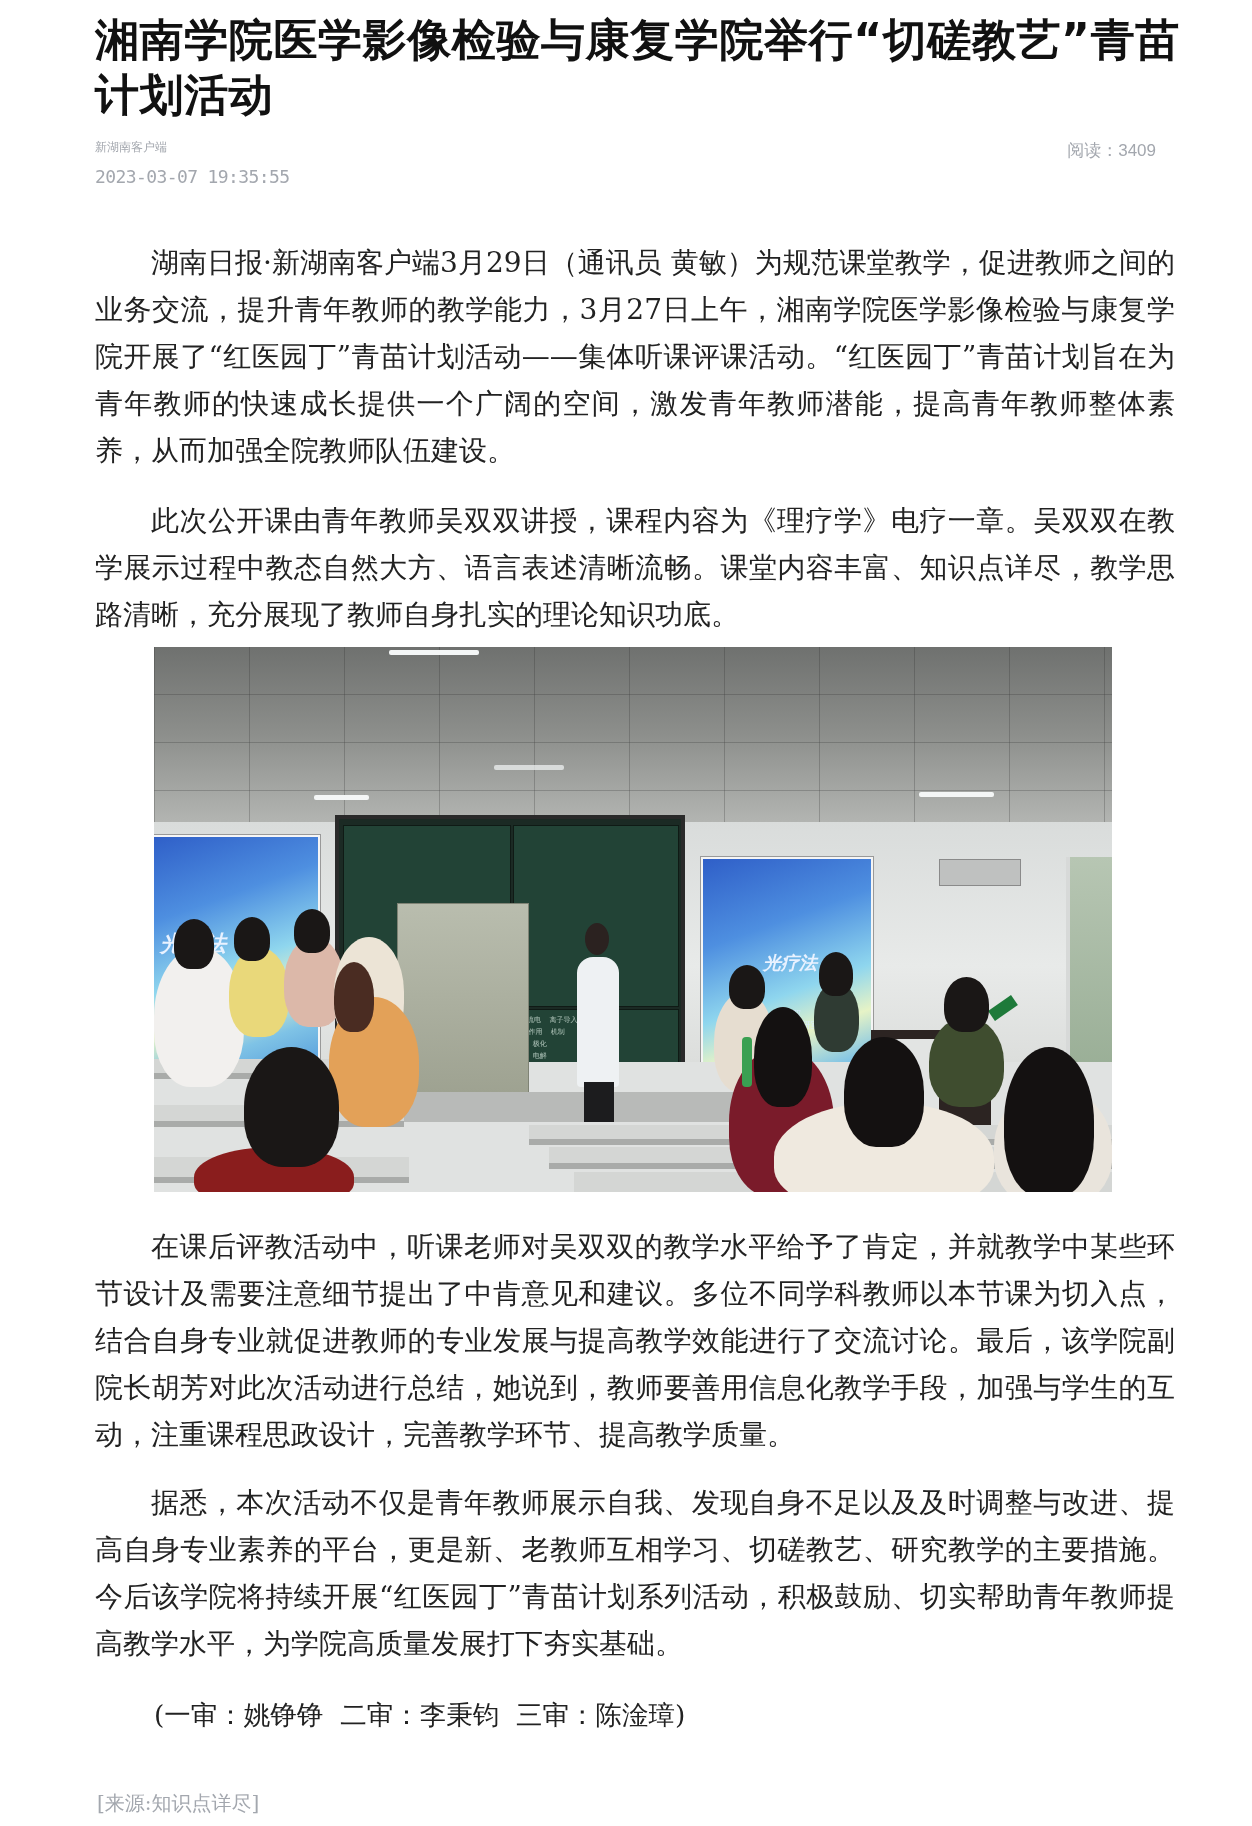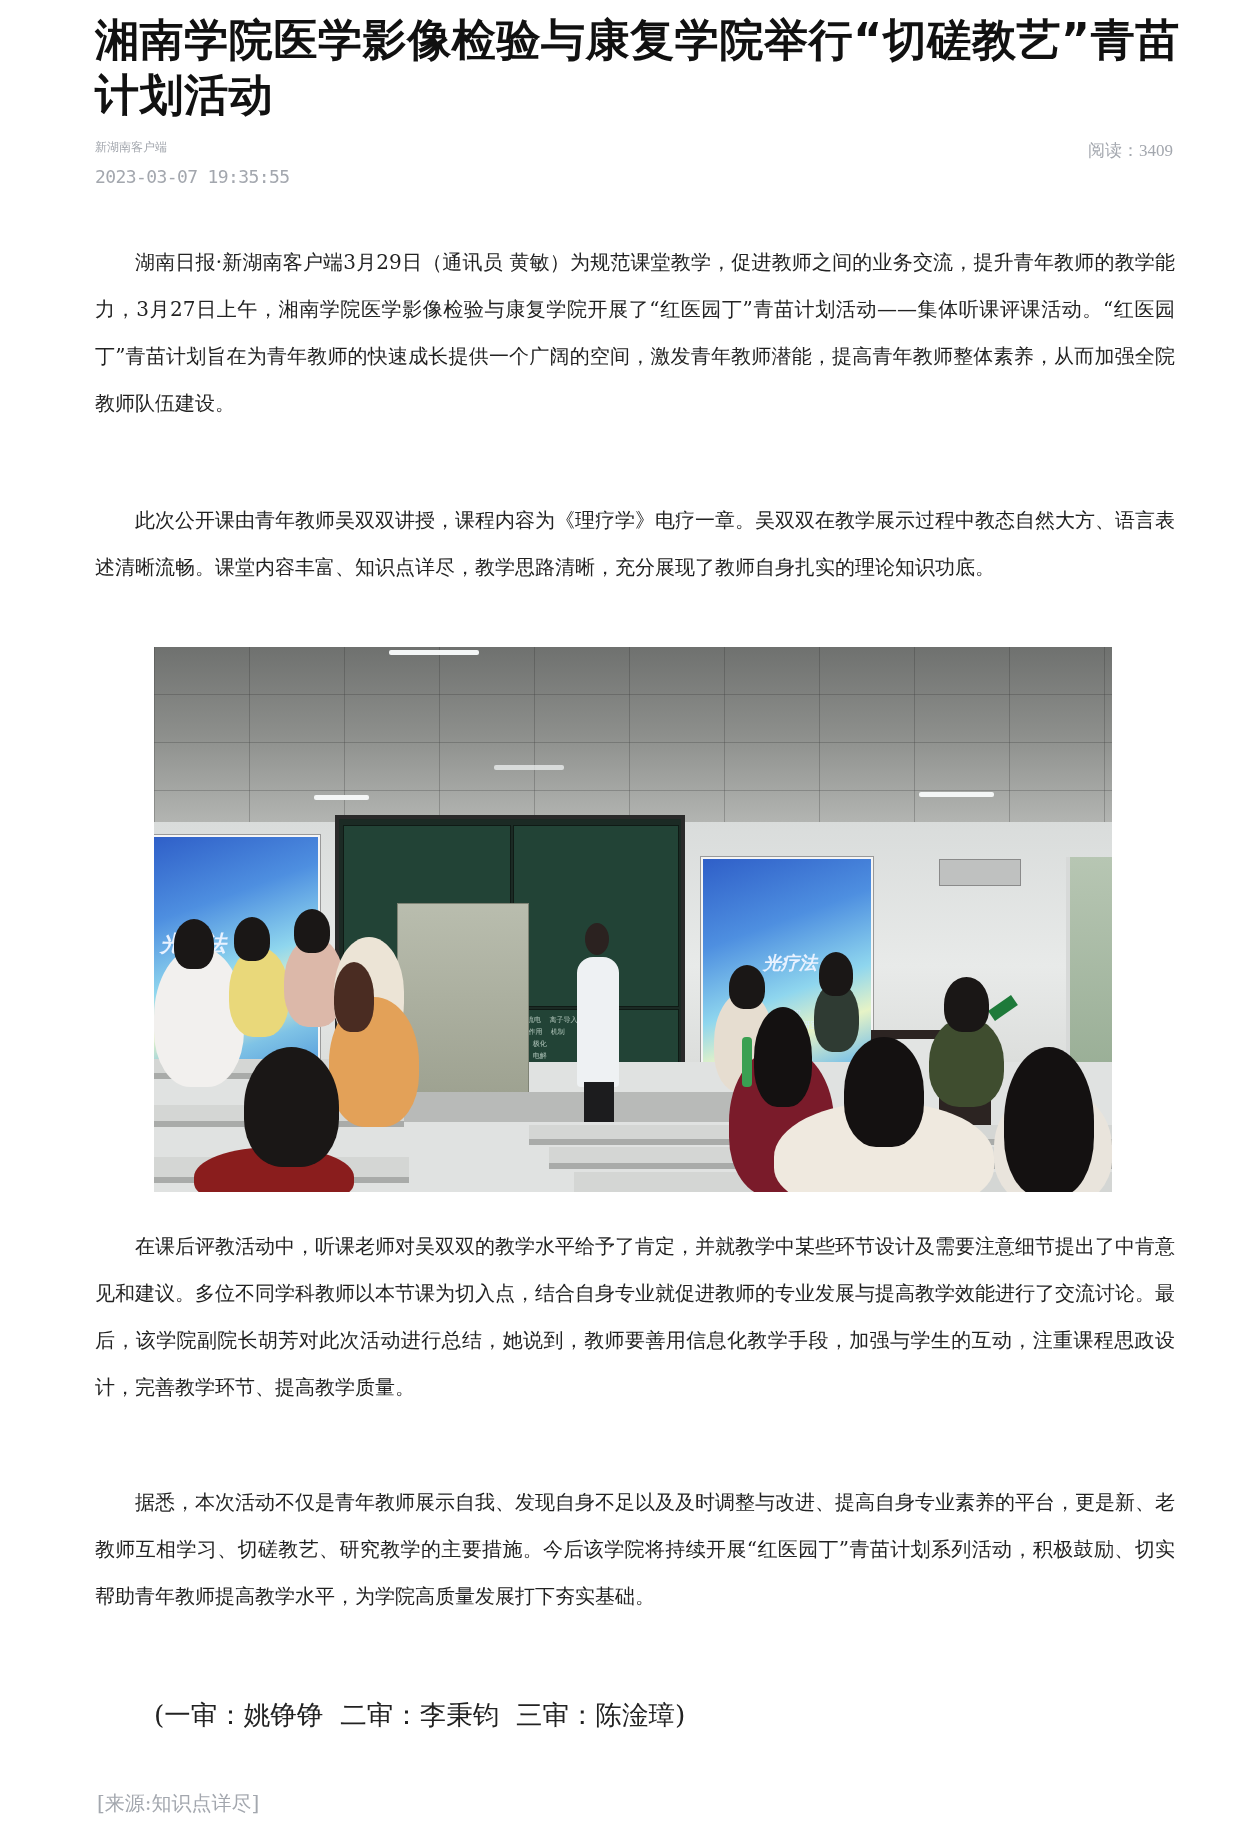--- a/index.html
+++ b/index.html
@@ -8,25 +8,25 @@
 
   .title { position: absolute; left: 95px; top: 12px; width: 1085px;
            font-family: "DejaVu Sans", "Liberation Sans", sans-serif;
            font-size: 44px; font-weight: bold; line-height: 55px; color: #111;
            letter-spacing: 0.6px; margin: 0; }
 
   .meta-source { position: absolute; left: 95px; top: 139px; font-size: 12px; color: #a3a7ae;
                  font-family: "DejaVu Sans", "Liberation Sans", sans-serif; }
   .meta-date { position: absolute; left: 95px; top: 166px; font-size: 18px; color: #a3a7ae;
                font-family: "DejaVu Sans Mono", "Liberation Mono", monospace; letter-spacing: -0.6px; }
-  .meta-reads { position: absolute; right: 79px; top: 139px; font-size: 17px; color: #a3a7ae;
-                font-family: Liberation Serif, serif; }
+  .meta-reads { position: absolute; right: 96px; top: 139px; font-size: 17px; color: #a3a7ae;
+                font-family: Liberation Sans, sans-serif; }
 
   .para { position: absolute; left: 95px; width: 1080px; margin: 0;
-          font-size: 20px; line-height: 47px; text-align: justify;
+          font-size: 28px; line-height: 47px; text-align: justify;
           text-indent: 2em; color: #222; }
   #p1 { top: 239px; }
   #p2 { top: 497px; }
   #p3 { top: 1223px; }
   #p4 { top: 1479px; }
 
   .review { position: absolute; left: 154px; top: 1691px; font-size: 26.5px; line-height: 47px; color: #222; white-space: pre; }
 
   .footer-line { position: absolute; left: 97px; font-size: 20px; color: #a3a7ae; }
   #editor { top: 1828px; }

